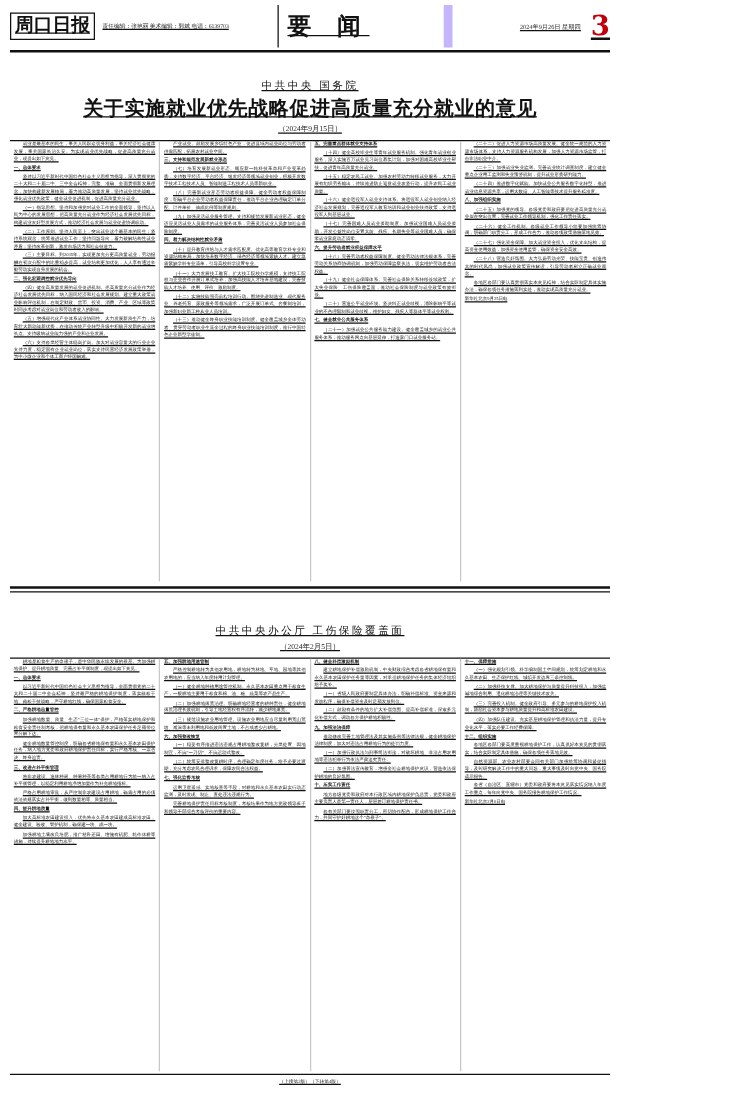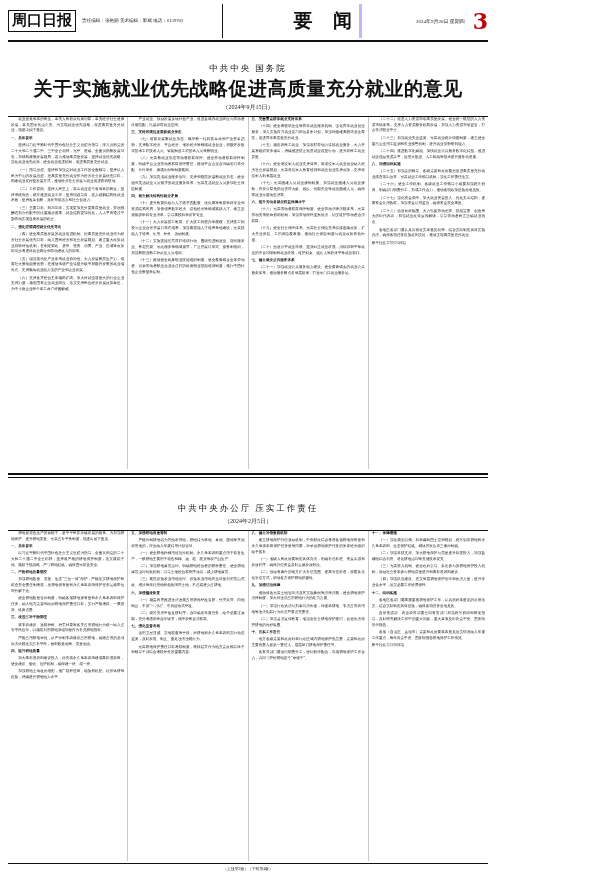--- a/index.html
+++ b/index.html
@@ -13,20 +13,21 @@
     font-family: "Liberation Serif", "DejaVu Serif", serif;
     color: #111;
     overflow: hidden;
   }
   .page {
     width: 496px;
     height: 883px;
     position: relative;
     box-sizing: border-box;
     padding: 4px 8px 6px 8px;
+    text-decoration: underline;
   }
 
   
   .masthead {
     display: flex;
     align-items: stretch;
     border-bottom: 2px solid #111;
     padding-bottom: 2px;
     height: 34px;
   }
@@ -51,22 +52,22 @@
     font-size: 4.6px;
     line-height: 1.5;
     margin-left: 6px;
     color: #222;
     white-space: nowrap;
   }
   .masthead-center {
     flex: 1;
     display: flex;
     align-items: center;
-    justify-content: flex-end;
-    border-right: 3px solid #c4b5fd;
+    justify-content: flex-start;
+    border-right: 7px solid #c4b5fd;
   }
   .section-title {
     font-family: "DejaVu Serif", serif;
     font-weight: bold;
     font-size: 19px;
     letter-spacing: 7px;
     text-indent: 7px;
   }
   .masthead-right {
     width: 120px;
@@ -96,21 +97,21 @@
   .kicker {
     text-align: center;
     font-size: 8.5px;
     letter-spacing: 2px;
     margin-bottom: 2px;
   }
   .headline {
     text-align: center;
     font-family: "DejaVu Serif", serif;
     font-weight: bold;
-    font-size: 19px;
+    font-size: 16px;
     letter-spacing: 0.5px;
     line-height: 1.25;
     margin: 1px 0 2px 0;
   }
   .subline {
     text-align: center;
     font-size: 6px;
     color: #222;
     margin-bottom: 4px;
   }
@@ -234,21 +235,21 @@
           <p>（二十八）营造良好氛围。大力弘扬劳动光荣、技能宝贵、创造伟大的时代风尚，加强就业政策宣传解读，引导劳动者树立正确就业观念。</p>
           <p>各地区各部门要认真贯彻落实本意见精神，结合实际制定具体实施办法，确保各项任务措施落到实处，推动实现高质量充分就业。</p>
           <p class="noindent">新华社北京9月25日电</p>
         </div>
     </div>
   </div>
 
   <div class="rule-double"></div>
 
   <div class="article art2">
-    <div class="kicker">中共中央办公厅  压实工作责任</div>
+    <div class="kicker">中共中央办公厅  工伤保险覆盖面</div>
     <div class="subline">（2024年2月5日）</div>
     <div class="rule-thick"></div>
     <div class="cols">
       <div class="col">
           <p>耕地是粮食生产的命根子，是中华民族永续发展的根基。为加强耕地保护、提升耕地质量、完善占补平衡制度，现提出如下意见。</p>
           <p class="bold noindent">一、总体要求</p>
           <p>以习近平新时代中国特色社会主义思想为指导，全面贯彻党的二十大和二十届二中全会精神，坚持最严格的耕地保护制度，落实藏粮于地、藏粮于技战略，严守耕地红线，确保国家粮食安全。</p>
           <p class="bold noindent">二、严格耕地总量管控</p>
           <p>加强耕地数量、质量、生态“三位一体”保护，严格落实耕地保护和粮食安全责任制考核，把耕地保有量和永久基本农田保护任务足额带位置分解下达。</p>
           <p>健全耕地数量管控制度，明确各省耕地保有量和永久基本农田保护任务，纳入地方党委和政府耕地保护责任目标，实行严格考核、一票否决、终身追责。</p>

